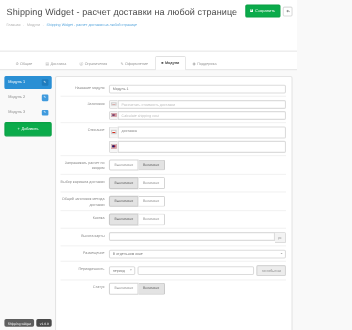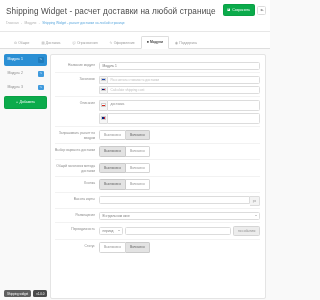--- a/index.html
+++ b/index.html
@@ -9,21 +9,21 @@
     font-family: "Liberation Sans", sans-serif;
     overflow: hidden;
   }
   body { position: relative; }
 
   
   .page-head {
     background: #ffffff;
     padding: 6px 6px 0 6px;
     border-bottom: 1px solid #e7e7e7;
-    height: 32px;
+    height: 47px;
     position: relative;
   }
   .page-title {
     font-size: 8.2px;
     color: #4a4a4a;
     font-weight: 400;
     letter-spacing: .1px;
     white-space: nowrap;
     line-height: 11px;
   }

